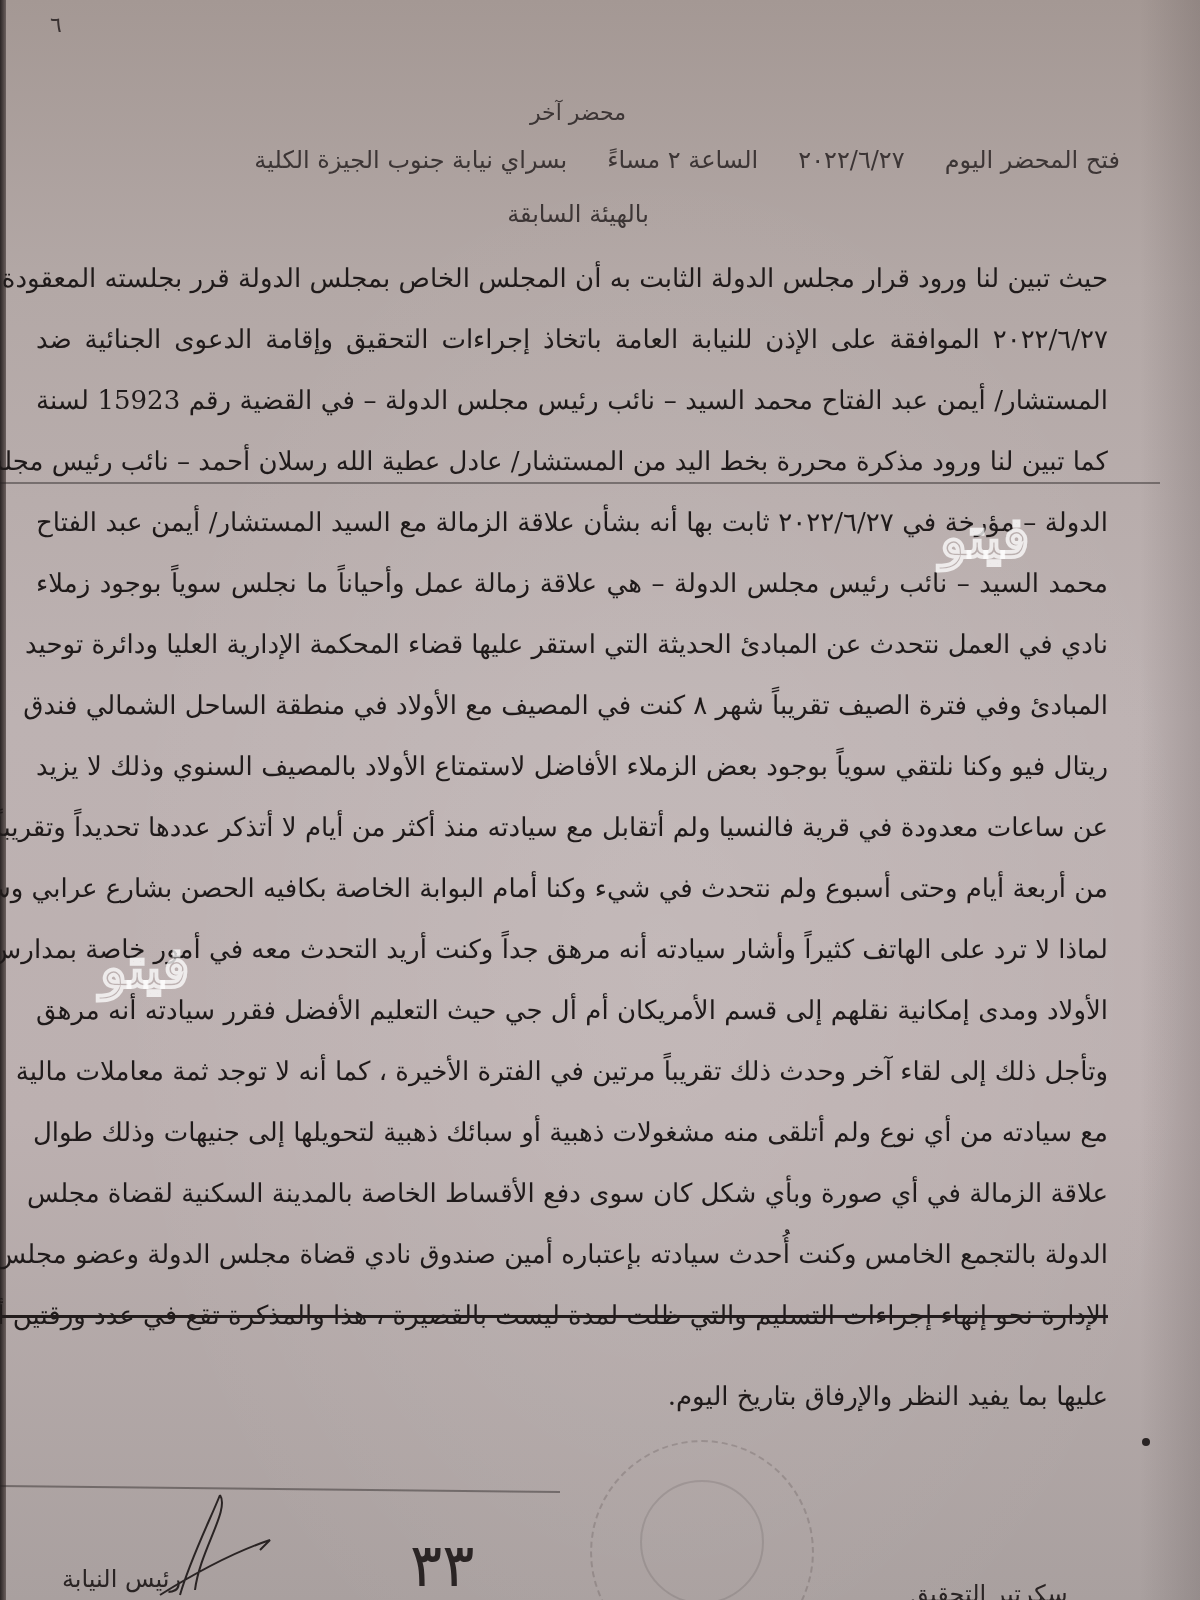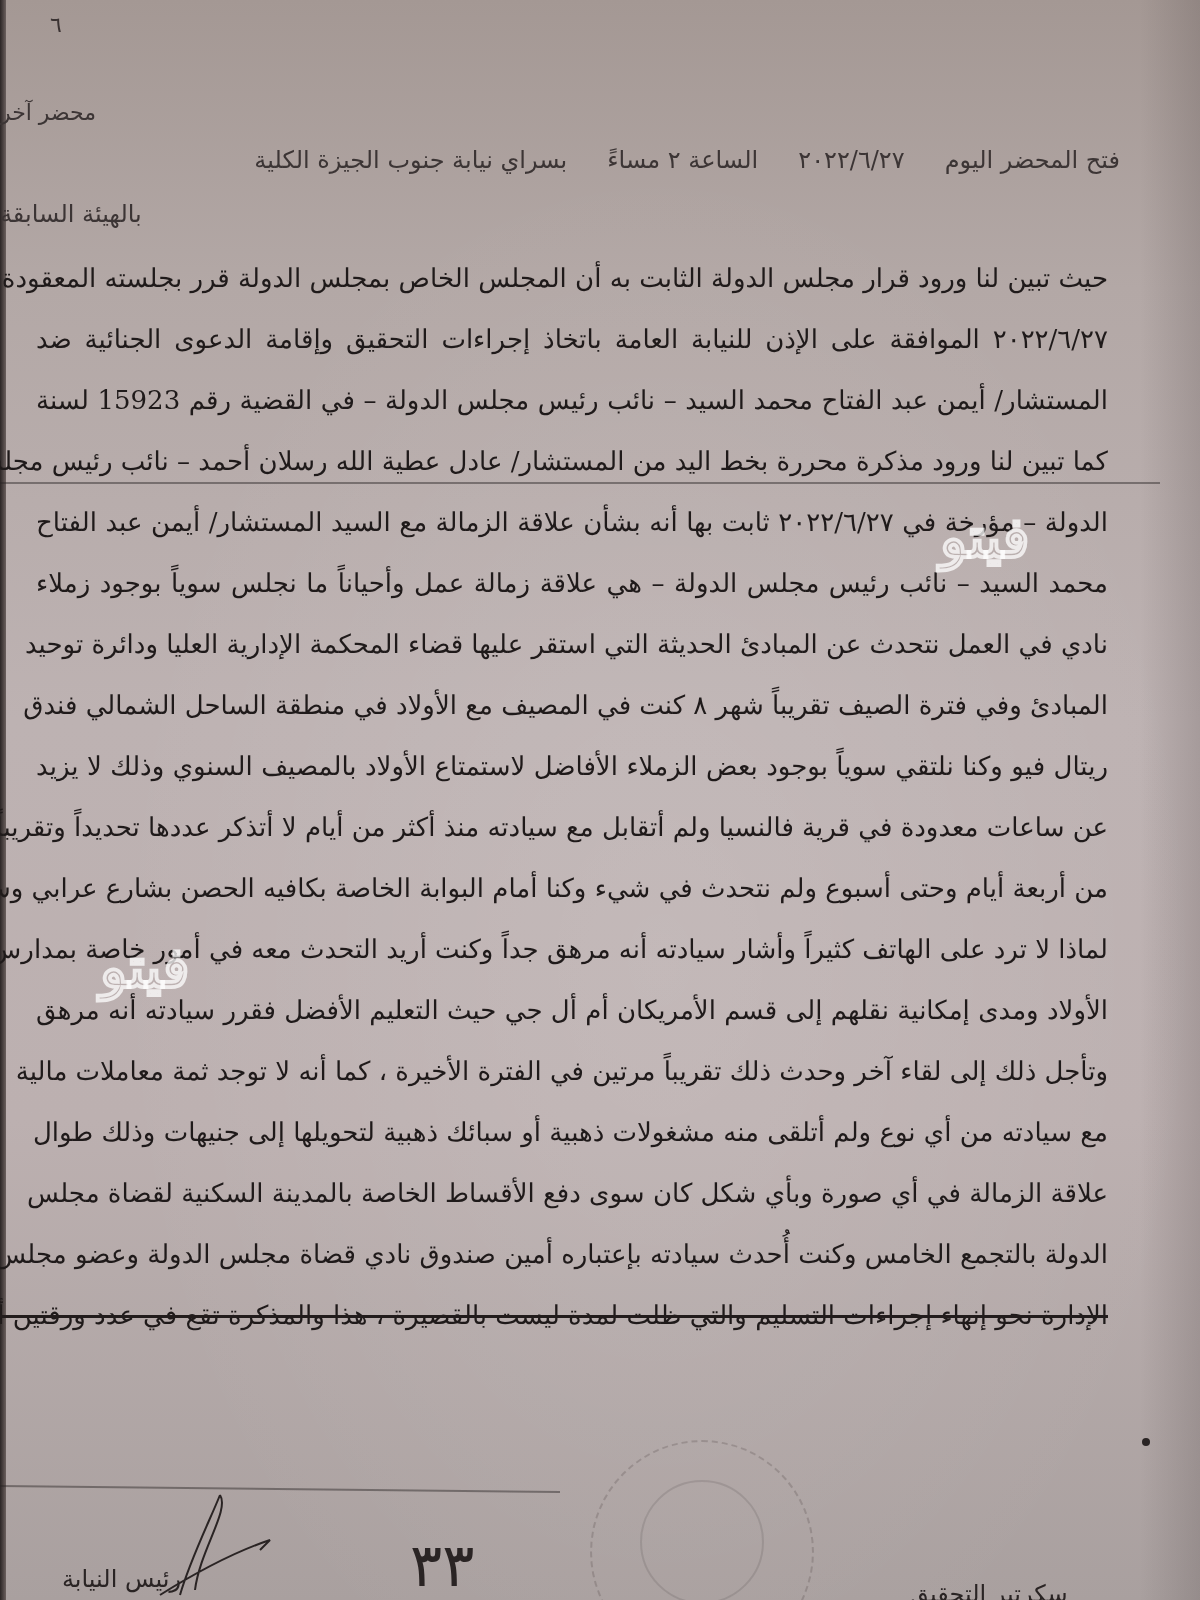--- a/index.html
+++ b/index.html
@@ -40,21 +40,21 @@
     .corner-mark {
       position: absolute;
       left: 50px; top: 12px;
       font-size: 22px;
       color: #3b3333;
       font-family: "DejaVu Sans", sans-serif;
     }
     .header {
       position: absolute;
       left: 0; width: 1156px;
-      text-align: left;
+      text-align: center;
       direction: rtl;
       color: #3c3535;
       font-family: "DejaVu Sans", sans-serif;
     }
     .title {
       top: 100px;
       font-size: 22px;
       letter-spacing: 1px;
     }
     .opening {
@@ -199,20 +199,21 @@
     <div class="line">ريتال فيو وكنا نلتقي سوياً بوجود بعض الزملاء الأفاضل لاستمتاع الأولاد بالمصيف السنوي وذلك لا يزيد</div>
     <div class="line">عن ساعات معدودة في قرية فالنسيا ولم أتقابل مع سيادته منذ أكثر من أيام لا أتذكر عددها تحديداً وتقريباً</div>
     <div class="line">من أربعة أيام وحتى أسبوع ولم نتحدث في شيء وكنا أمام البوابة الخاصة بكافيه الحصن بشارع عرابي وسألته</div>
     <div class="line">لماذا لا ترد على الهاتف كثيراً وأشار سيادته أنه مرهق جداً وكنت أريد التحدث معه في أمور خاصة بمدارس</div>
     <div class="line">الأولاد ومدى إمكانية نقلهم إلى قسم الأمريكان أم أل جي حيث التعليم الأفضل فقرر سيادته أنه مرهق</div>
     <div class="line">وتأجل ذلك إلى لقاء آخر وحدث ذلك تقريباً مرتين في الفترة الأخيرة ، كما أنه لا توجد ثمة معاملات مالية</div>
     <div class="line">مع سيادته من أي نوع ولم أتلقى منه مشغولات ذهبية أو سبائك ذهبية لتحويلها إلى جنيهات وذلك طوال</div>
     <div class="line">علاقة الزمالة في أي صورة وبأي شكل كان سوى دفع الأقساط الخاصة بالمدينة السكنية لقضاة مجلس</div>
     <div class="line">الدولة بالتجمع الخامس وكنت أُحدث سيادته بإعتباره أمين صندوق نادي قضاة مجلس الدولة وعضو مجلس</div>
     <div class="line strike">الإدارة نحو إنهاء إجراءات التسليم والتي ظلت لمدة ليست بالقصيرة ، هذا والمذكرة تقع في عدد ورقتين أشرنا</div>
+    <div class="line last" style="margin-top:20px;">عليها بما يفيد النظر والإرفاق بتاريخ اليوم.</div>
   </div>
 
   <div class="fold-line" style="top:1488px; width:560px; transform:rotate(0.6deg);"></div>
 
   <div class="bullet" style="top:1438px;"></div>
 
   <div class="watermark" style="top:505px; left:940px;">فيتو</div>
   <div class="watermark" style="top:935px; left:100px;">فيتو</div>
 
   <div class="stamp"></div>

